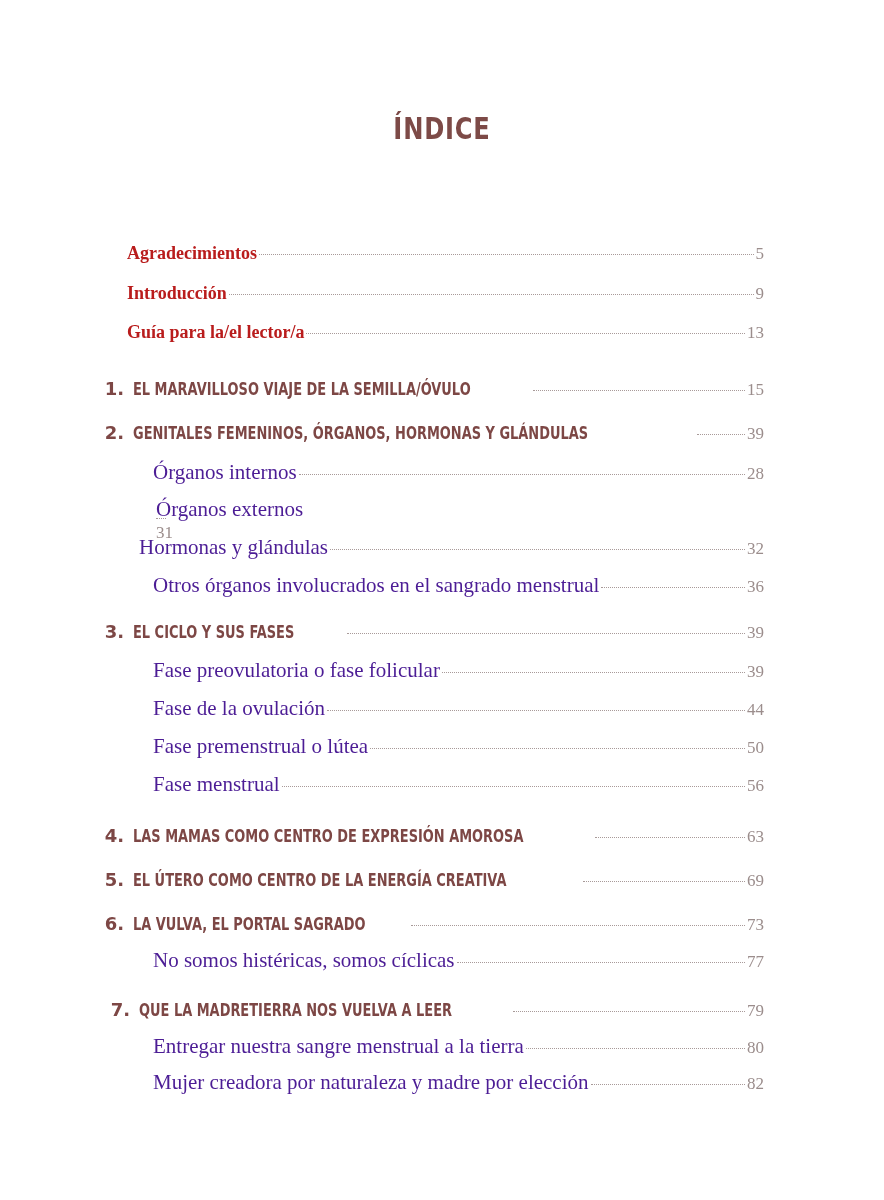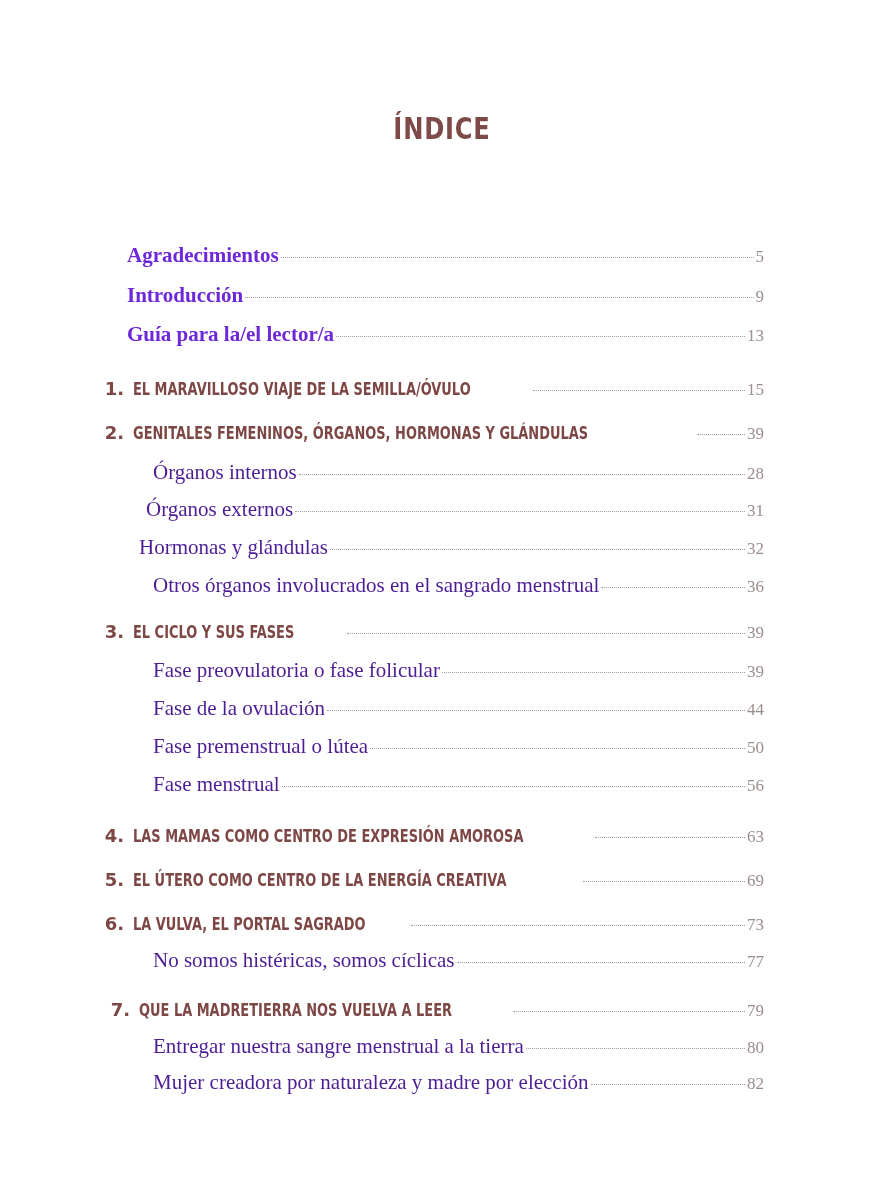--- a/index.html
+++ b/index.html
@@ -57,22 +57,22 @@
       flex: 0 0 auto;
       font-family: "Liberation Serif", serif;
       font-size: 17px;
       color: #9b8d8c;
       white-space: nowrap;
     }
     
     .front .entry-label {
       font-family: "Liberation Serif", serif;
       font-weight: bold;
-      font-size: 21px;
-      color: #6d28d9;
+      font-size: 18px;
+      color: #b91c1c;
     }
     
     .chapter .chapter-num {
       font-family: "DejaVu Sans", sans-serif;
       font-weight: bold;
       font-size: 18px;
       color: #7d4745;
       width: 34px;
       flex: 0 0 34px;
       display: inline-block;
@@ -147,21 +147,21 @@
     </div>
   </div>
   <div class="toc-row sub" style="top:460px;">
     <div class="row-inner" style="left:153px;">
       <span class="entry-label">Órganos internos</span>
       <span class="leader"></span>
       <span class="page-num">28</span>
     </div>
   </div>
   <div class="toc-row sub" style="top:497px;">
-    <div class="row-inner" style="left:146px;">
+    <div class="row-inner" style="left:154px;flex-direction:column;">
       <span class="entry-label">Órganos externos</span>
       <span class="leader"></span>
       <span class="page-num">31</span>
     </div>
   </div>
   <div class="toc-row sub" style="top:535px;">
     <div class="row-inner" style="left:139px;">
       <span class="entry-label">Hormonas y glándulas</span>
       <span class="leader"></span>
       <span class="page-num">32</span>

